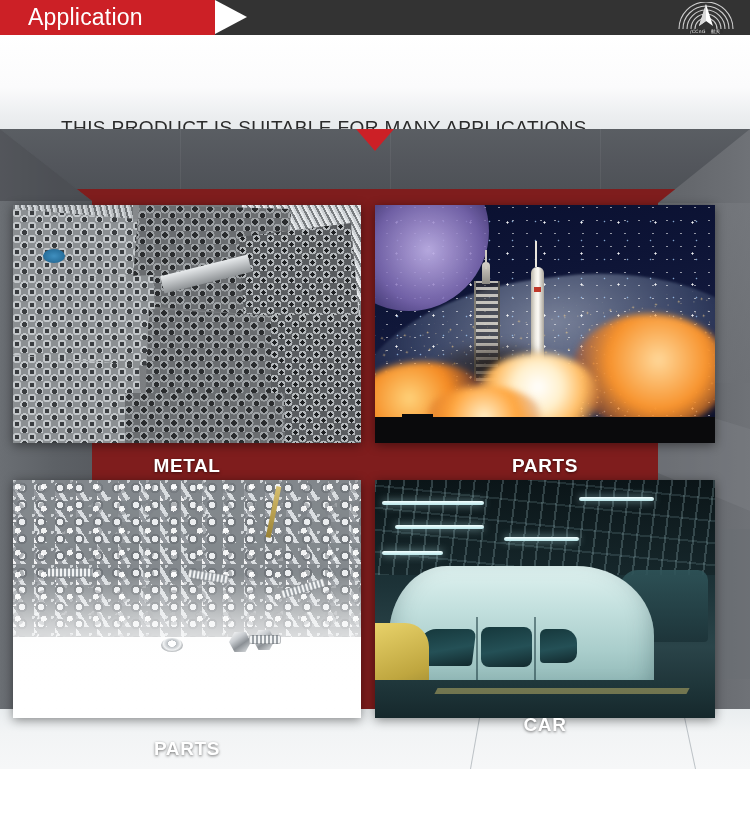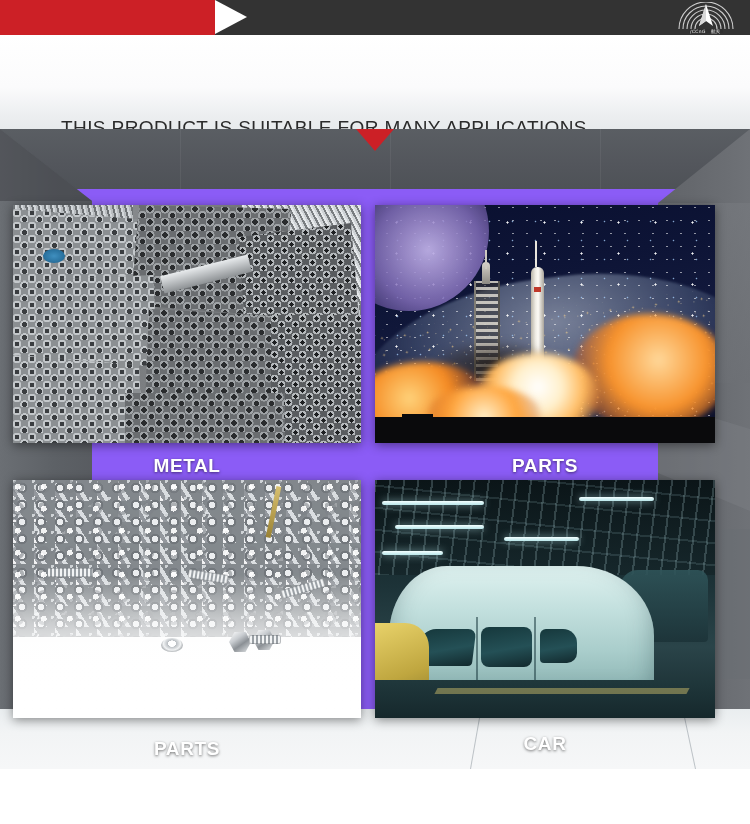--- a/index.html
+++ b/index.html
@@ -47,21 +47,21 @@
   }
   .subtitle{
     position:absolute; left:0; top:82px; width:648px;
     text-align:center; color:#2b2b2b;
     font-size:19px; letter-spacing:.4px; white-space:nowrap;
   }
 
   
   .stage{
     position:absolute; left:0; top:129px; width:750px; height:640px;
-    background:#8b5cf6;
+    background:#7f1d1d;
     overflow:hidden;
   }
   
   .ceiling{
     position:absolute; left:0; top:0; width:750px; height:60px;
     background:linear-gradient(180deg,#5a5e63 0%,#53565c 60%,#4e5257 100%);
   }
   
   .wall-left{
     position:absolute; left:0; top:0; width:120px; height:640px;
@@ -141,21 +141,21 @@
   }
 
   
   #cell-metal{ left:13px;  top:76px;  width:348px; height:238px; }
   #cell-space{ left:375px; top:76px;  width:340px; height:238px; }
   #cell-parts{ left:13px;  top:351px; width:348px; height:238px; }
   #cell-car{   left:375px; top:351px; width:340px; height:238px; }
   #cap-metal{ left:13px;  top:326px; width:348px; }
   #cap-space{ left:375px; top:326px; width:340px; }
   #cap-parts{ left:13px;  top:601px; width:348px;margin-top:8px; }
-  #cap-car{   left:375px; top:604px; width:340px; }
+  #cap-car{   left:375px; top:585px; width:340px; }
 
   
   .pipes{
     position:absolute; inset:0;
     background:
       radial-gradient(circle at 30% 20%, rgba(255,255,255,.10), transparent 60%),
       linear-gradient(135deg,#8c8f92 0%,#6e7174 40%,#85888b 70%,#5f6265 100%);
   }
   .pipe-field{ position:absolute; inset:0; }
   .pipe-bundle{
@@ -383,20 +383,21 @@
     position:absolute; width:12px; height:26px; border-radius:5px 5px 2px 2px;
     background:linear-gradient(180deg,#cfe6e4 0%,#4c6f72 55%,#24383b 100%);
   }
 </style>
 </head>
 <body>
 
 <div class="header-bar">
   <div class="header-red"></div>
   <div class="header-arrow"></div>
+  <div class="header-title">Application</div>
 
   <div class="logo-wrap">
     <svg width="62" height="32" viewBox="0 0 62 32" aria-hidden="true">
       <g fill="none" stroke="#e9e9e9" stroke-width="1.1" opacity=".85">
         <path d="M4 27 A27 27 0 0 1 58 27"></path>
         <path d="M8 27 A23 23 0 0 1 54 27"></path>
         <path d="M12 27 A19 19 0 0 1 50 27"></path>
         <path d="M16 27 A15 15 0 0 1 46 27"></path>
         <path d="M20 27 A11 11 0 0 1 42 27"></path>
       </g>

